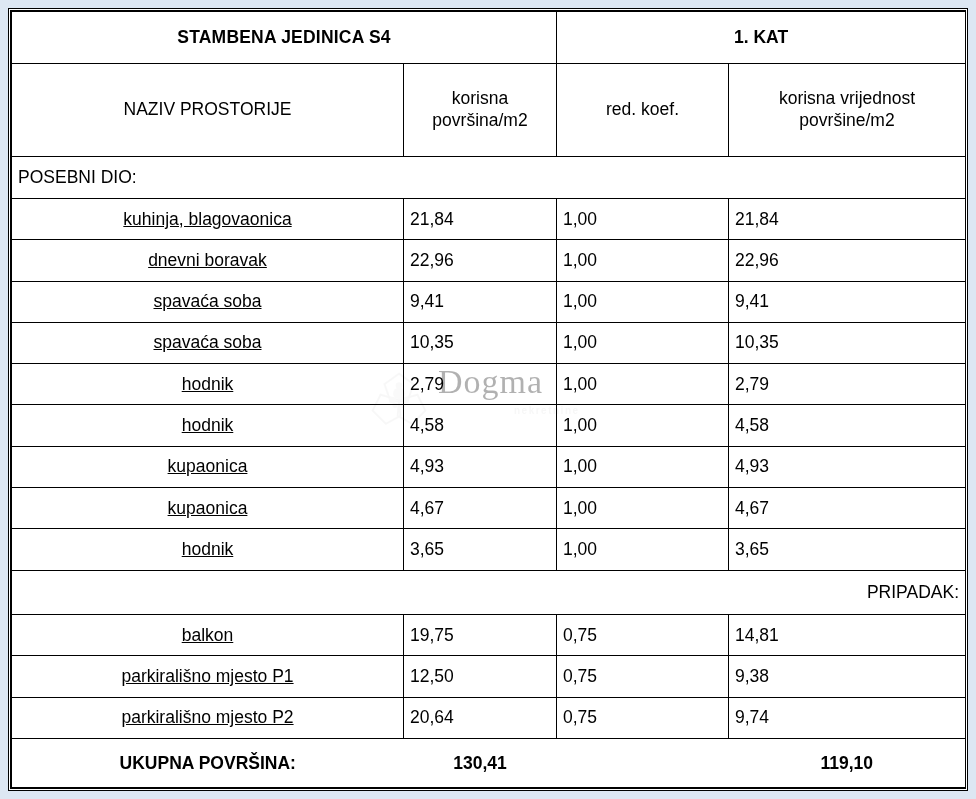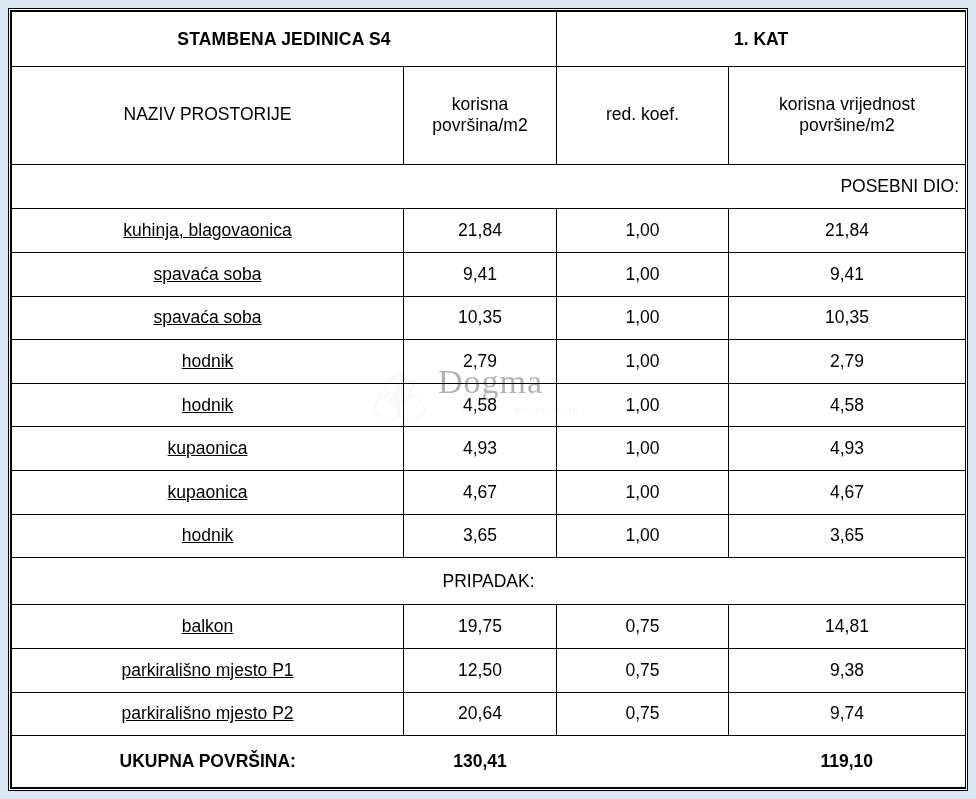--- a/index.html
+++ b/index.html
@@ -67,33 +67,33 @@
     text-align:center;
     height:84px;
     line-height:1.25;
     font-size:17.5px;
   }
   
   .header-row-bottom td{border-bottom:3px double #000;}
 
   
   .sec-label{
-    text-align:right;
+    text-align:left;
     padding-left:6px;
     height:38px;
     font-size:17.5px;
   }
   .sec-label-center{
-    text-align:center;
+    text-align:right;
     height:40px;
     font-size:17.5px;
   }
   
   .r-name{text-align:center;height:37px;text-decoration:underline;}
-  .r-num{text-align:center;height:37px;}
+  .r-num{text-align:left;height:37px;}
 
   
   .sub-label{
     text-align:left;padding-left:6px;height:39px;
     border-right:none !important;
   }
   .sub-v1{
     text-align:center;height:39px;
     border-left:none !important;border-right:none !important;
   }
@@ -207,20 +207,26 @@
         <td class="sec-label" colspan="4">POSEBNI DIO:</td>
       </tr>
 
       <tr>
         <td class="r-name">kuhinja, blagovaonica</td>
         <td class="r-num">21,84</td>
         <td class="r-num">1,00</td>
         <td class="r-num">21,84</td>
       </tr>
       <tr>
+        <td class="r-name">dnevni boravak</td>
+        <td class="r-num">22,96</td>
+        <td class="r-num">1,00</td>
+        <td class="r-num">22,96</td>
+      </tr>
+      <tr>
         <td class="r-name">spavaća soba</td>
         <td class="r-num">9,41</td>
         <td class="r-num">1,00</td>
         <td class="r-num">9,41</td>
       </tr>
       <tr>
         <td class="r-name">spavaća soba</td>
         <td class="r-num">10,35</td>
         <td class="r-num">1,00</td>
         <td class="r-num">10,35</td>

